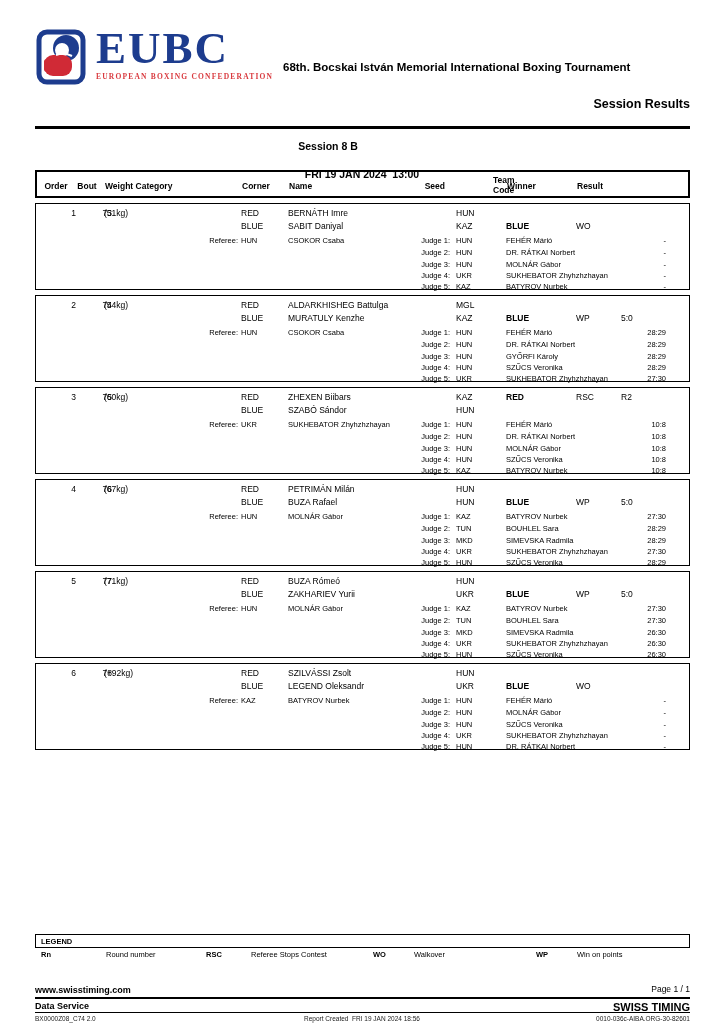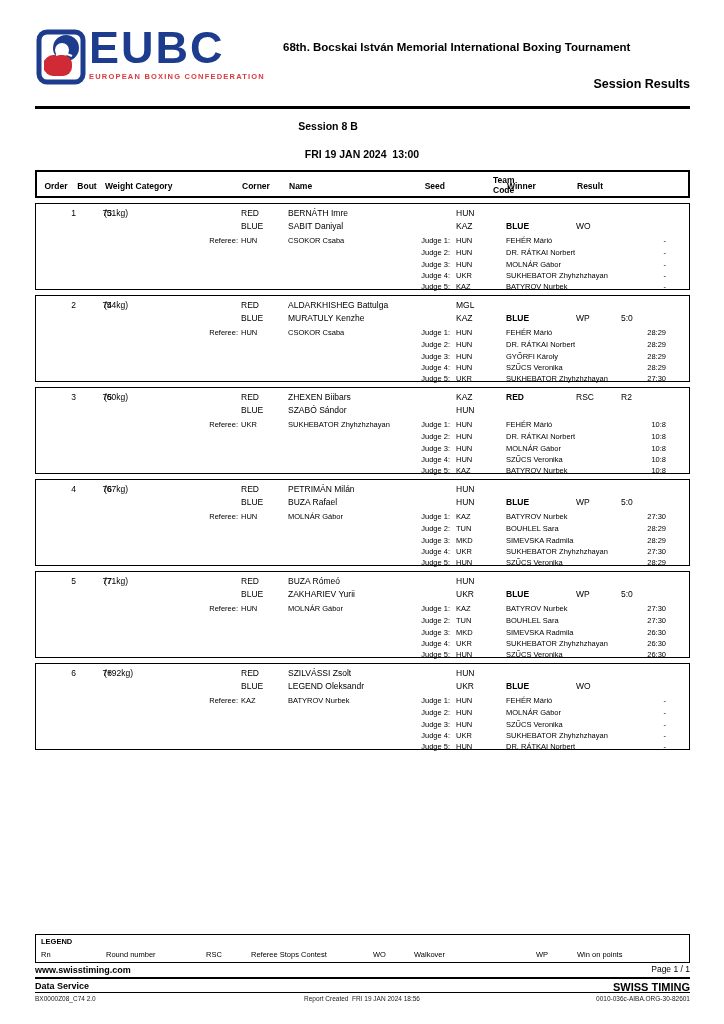--- a/index.html
+++ b/index.html
@@ -1,23 +1,23 @@
 <!DOCTYPE html>
 <html><head>
 <meta charset="utf-8">
 <style>
   html,body{margin:0;padding:0;background:#888;}
   .page{
     position:relative;width:724px;height:1024px;background:#ffffff;
     font-family:"Liberation Sans", sans-serif;color:#000;overflow:hidden;
     margin:0 auto;
   }
-  .abs{position:absolute;white-space:nowrap;}
+  .abs{position:absolute;white-space:nowrap;margin-top:20px;}
   
-  .logo{position:absolute;left:35px;top:28px;display:flex;align-items:flex-start;}
+  .logo{position:absolute;left:35px;top:28px;display:flex;gap:7px;align-items:flex-start;font-family:Liberation Serif, serif;}
   .emblem{width:54px;height:58px;}
   .logo-acronym{font-weight:bold;font-size:45px;line-height:40px;color:#1d3c8e;letter-spacing:2px;}
   .logo-subtitle{font-weight:bold;font-size:7.5px;color:#d93a3f;letter-spacing:1.2px;margin-top:4px;}
   .tournament-title{left:283px;top:41px;font-weight:bold;font-size:11.5px;}
   .report-title{right:34px;top:77px;font-weight:bold;font-size:12.5px;text-align:right;}
   .rule-thick{left:35px;top:106px;width:655px;height:3px;background:#000;}
   .session-name{left:0;top:120px;width:656px;text-align:center;font-weight:bold;font-size:10.5px;}
   .session-date{left:0;top:148px;width:724px;text-align:center;font-weight:bold;font-size:10.5px;white-space:pre;}
   
   .thead{position:absolute;left:35px;top:170px;width:655px;height:28px;border:2px solid #000;box-sizing:border-box;}
@@ -47,25 +47,25 @@
   .c-corner{left:205px;}
   .c-name{left:252px;}
   .c-team{left:420px;}
   .c-winner{left:470px;font-weight:bold;}
   .c-result{left:540px;}
   .c-decision{left:585px;}
   .c-reflabel{left:140px;width:62px;text-align:right;}
   .c-jlabel{left:368px;width:46px;text-align:right;}
   .c-score{left:558px;width:72px;text-align:right;}
   
-  .legend{position:absolute;left:35px;top:934px;width:655px;height:29px;border:1.5px solid #000;box-sizing:border-box;}
+  .legend{position:absolute;left:35px;top:934px;width:655px;height:14px;border:1.5px solid #000;box-sizing:border-box;}
   .lg{position:absolute;font-size:7.5px;line-height:9px;white-space:nowrap;}
   .lg-title{left:5px;top:2px;font-weight:bold;}
   .lg-row{top:15px;}
-  .lg-abbr{font-weight:normal;}
+  .lg-abbr{font-weight:bold;}
   .lg-a0{left:5px;}  .lg-d0{left:70px;}
   .lg-a1{left:170px;}.lg-d1{left:215px;}
   .lg-a2{left:337px;}.lg-d2{left:378px;}
   .lg-a3{left:500px;}.lg-d3{left:541px;}
   
   .f-www{left:35px;top:965px;font-weight:bold;font-size:9px;}
   .f-page{right:34px;top:964px;font-size:8.5px;text-align:right;}
   .f-line1{left:35px;top:977px;width:655px;height:2px;background:#000;}
   .f-service{left:35px;top:981px;font-weight:bold;font-size:9px;}
   .f-brand{right:34px;top:981px;font-weight:bold;font-size:11px;text-align:right;}

